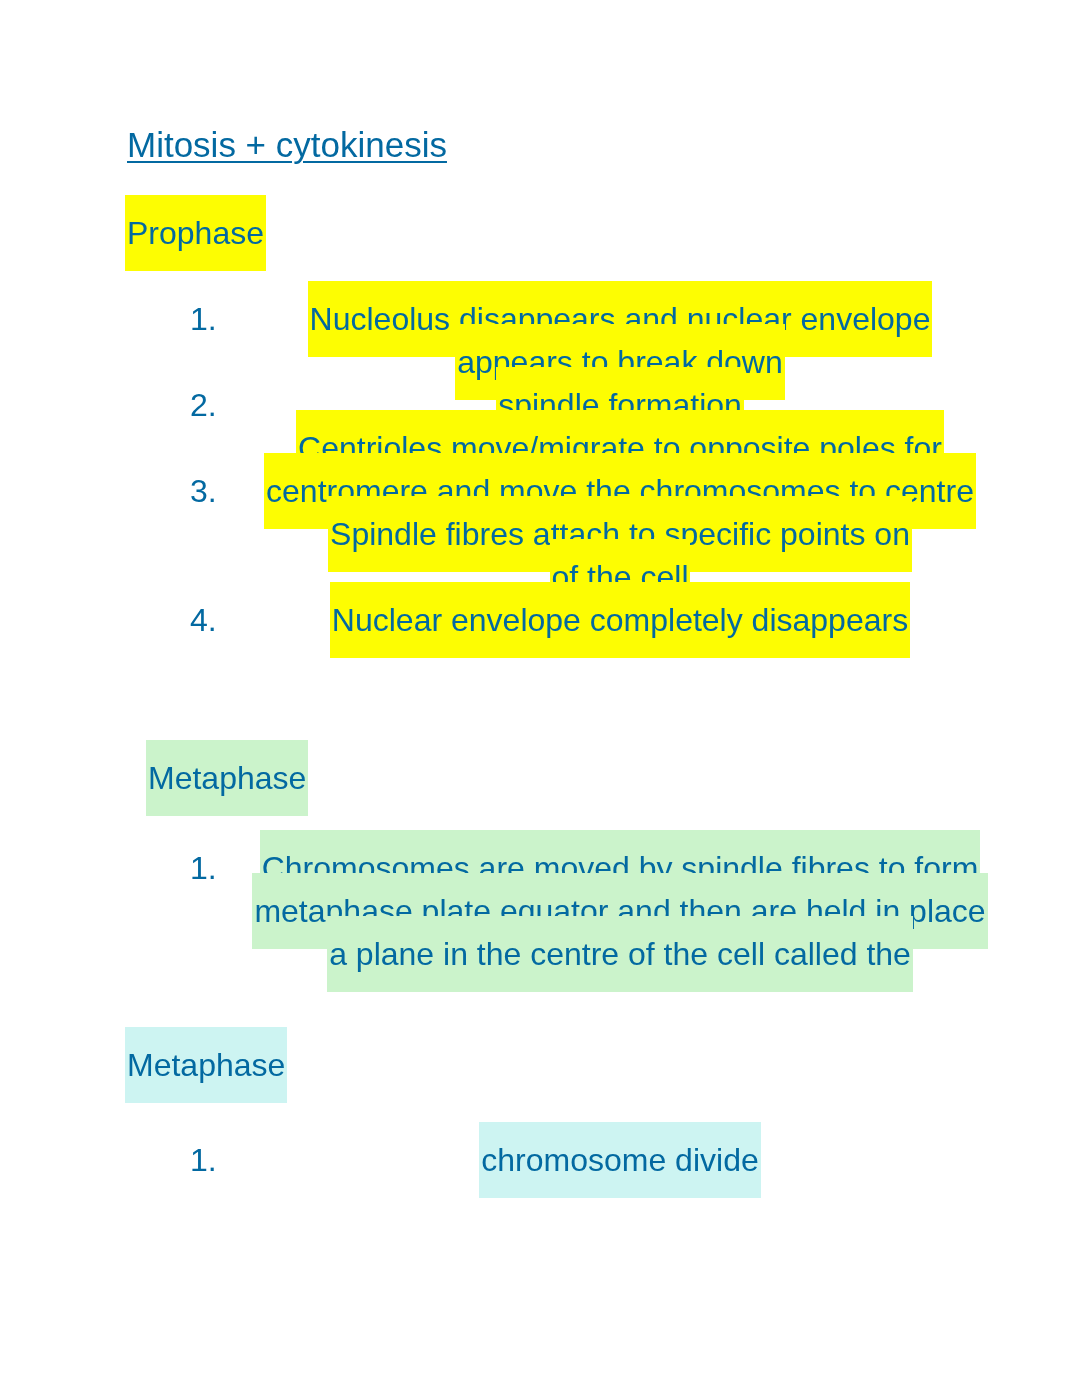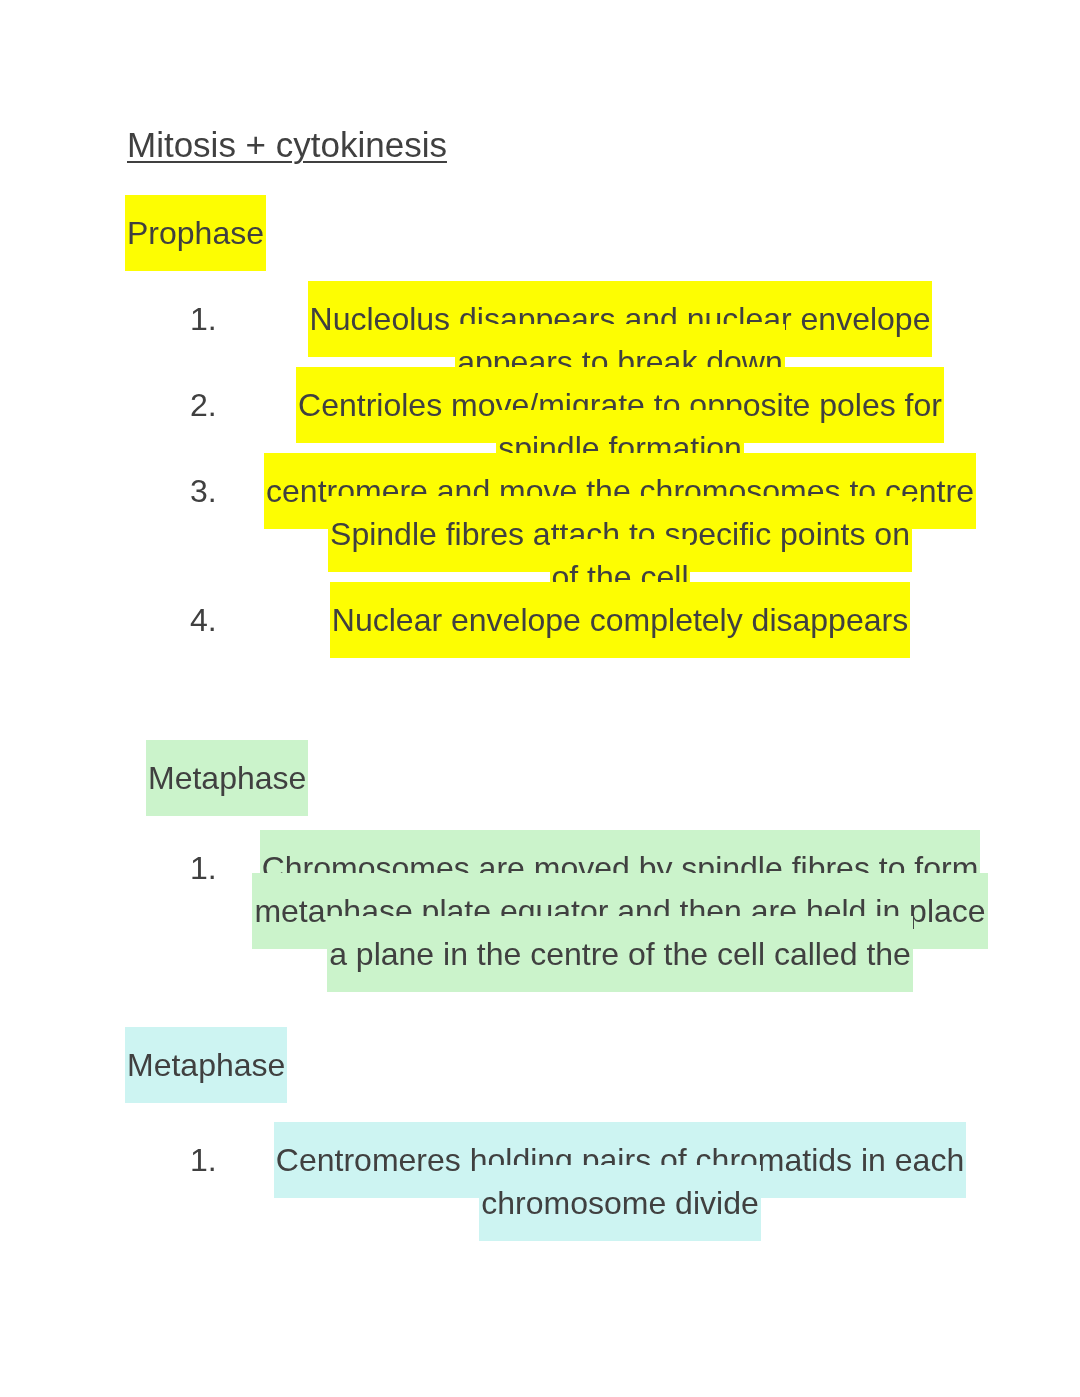--- a/index.html
+++ b/index.html
@@ -6,21 +6,21 @@
     margin: 0;
     padding: 0;
     background: #ffffff;
   }
   .page {
     position: relative;
     width: 1080px;
     height: 1397px;
     background: #ffffff;
     font-family: "Liberation Sans", "DejaVu Sans", sans-serif;
-    color: #404040;
+    color: #0369a1;
     overflow: hidden;
   }
   .doc-title {
     position: absolute;
     left: 127px;
     top: 123px;
     margin: 0;
     font-size: 35px;
     font-weight: 400;
     line-height: 44px;
@@ -87,22 +87,22 @@
     <span class="hl" data-hl="yellow">Prophase</span>
   </div>
   <div class="list" id="list-prophase">
     <div class="item">
       <span class="num">1.</span>
       <div class="line"><span class="hl" data-hl="yellow">Nucleolus disappears and nuclear envelope</span></div>
       <div class="line"><span class="hl" data-hl="yellow">appears to break down</span></div>
     </div>
     <div class="item">
       <span class="num">2.</span>
+      <div class="line"><span class="hl" data-hl="yellow">spindle formation</span></div>
       <div class="line"><span class="hl" data-hl="yellow">Centrioles move/migrate to opposite poles for</span></div>
-      <div class="line"><span class="hl" data-hl="yellow">spindle formation</span></div>
     </div>
     <div class="item">
       <span class="num">3.</span>
       <div class="line"><span class="hl" data-hl="yellow">centromere and move the chromosomes to centre</span></div>
       <div class="line"><span class="hl" data-hl="yellow">Spindle fibres attach to specific points on</span></div>
       <div class="line"><span class="hl" data-hl="yellow">of the cell</span></div>
     </div>
     <div class="item">
       <span class="num">4.</span>
       <div class="line"><span class="hl" data-hl="yellow">Nuclear envelope completely disappears</span></div>
@@ -120,18 +120,17 @@
       <div class="line"><span class="hl" data-hl="green">a plane in the centre of the cell called the</span></div>
     </div>
   </div>
 
   <div class="heading" id="heading-anaphase">
     <span class="hl" data-hl="cyan">Metaphase</span>
   </div>
   <div class="list" id="list-anaphase">
     <div class="item">
       <span class="num">1.</span>
-      <div class="line"><span class="hl" data-hl="cyan">Centromeres holding pairs of chromatids in each</span></div>
       <div class="line"><span class="hl" data-hl="cyan">chromosome divide</span></div>
     </div>
   </div>
 
 </div>
 
 </body></html>

